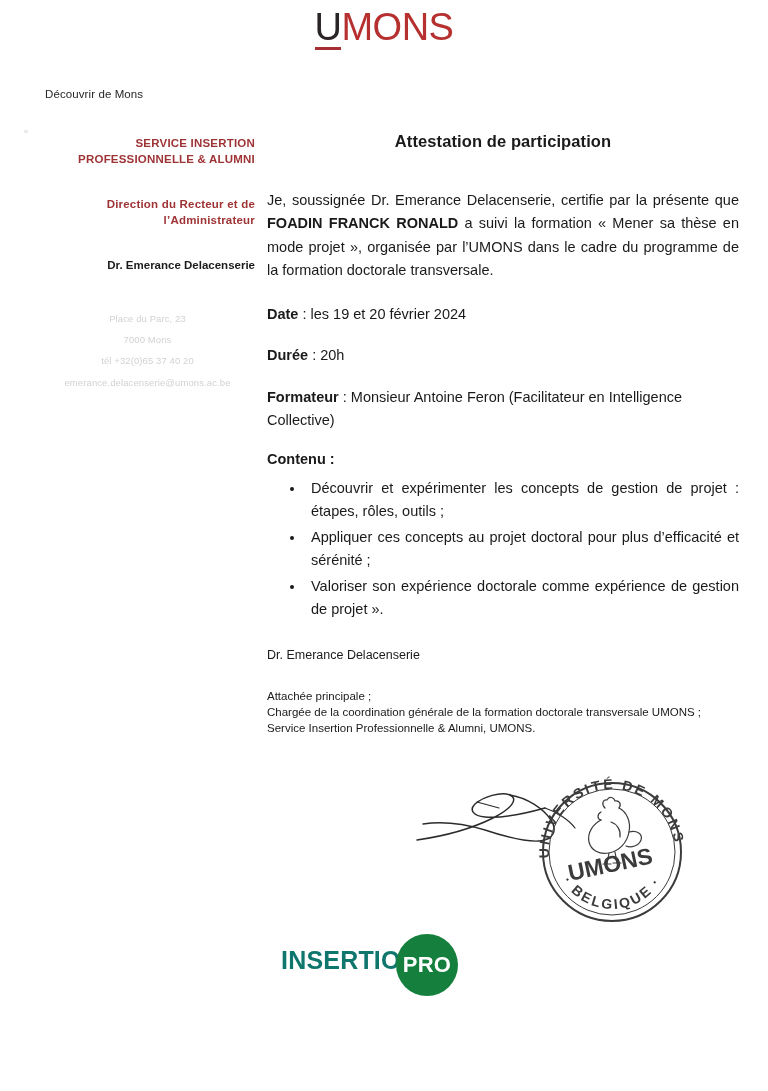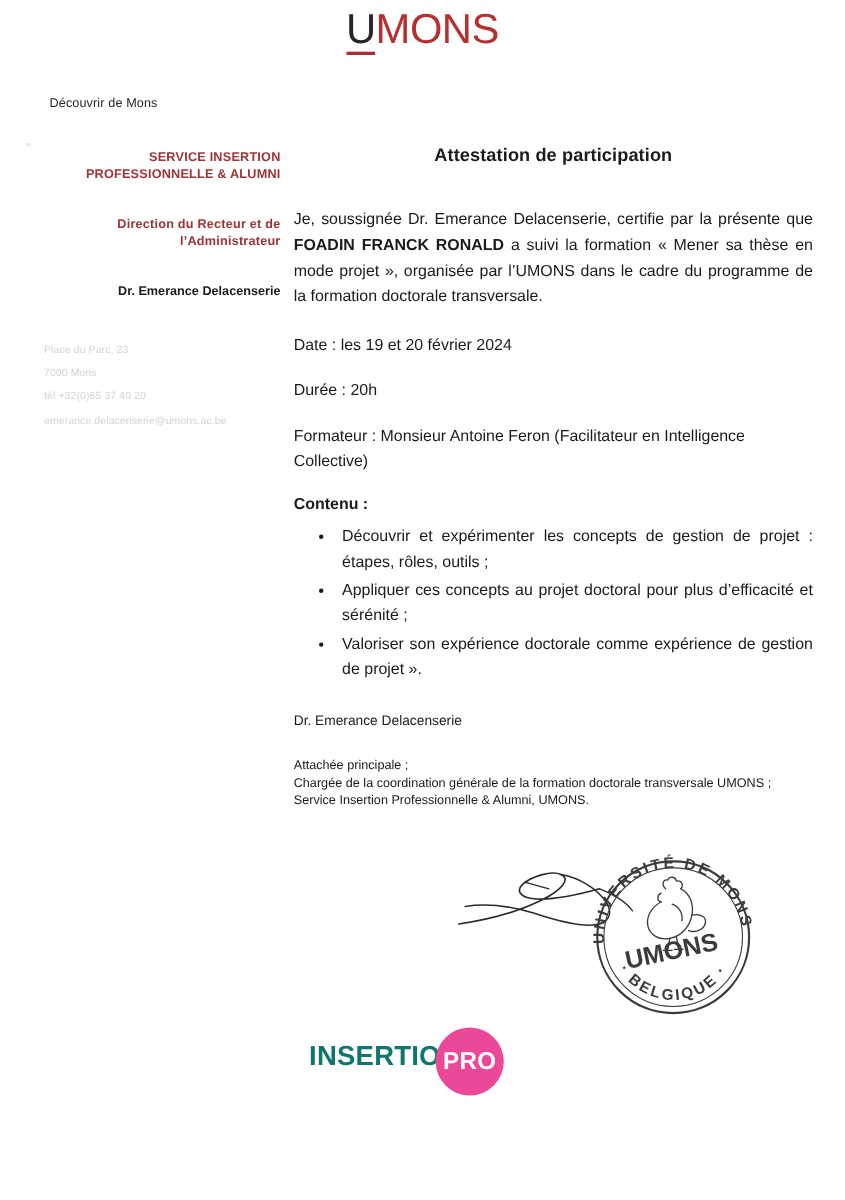--- a/index.html
+++ b/index.html
@@ -65,21 +65,21 @@
   }
   .side-dark {
     color: #1b1b1b;
     font-size: 11.5px;
   }
   #side-service { margin-bottom: 30px; }
   #side-direction { margin-bottom: 30px; }
   #side-person { margin-bottom: 34px; }
 
   .side-contact {
-    text-align: left;
+    text-align: center;
     color: #d2d2d2;
     font-size: 9.5px;
     line-height: 2.25;
     letter-spacing: 0.1px;
   }
 
   
   #scan-speck {
     position: absolute;
     left: 24px;
@@ -111,21 +111,21 @@
     margin: 0 0 20px 0;
   }
   .body-par b { font-weight: bold; }
 
   .field-line {
     font-size: 14.5px;
     line-height: 1.62;
     margin: 0 0 18px 0;
     text-align: left;
   }
-  .field-line .lab { font-weight: normal; text-align: right; }
+  .field-line .lab { font-weight: bold; text-align: right; }
 
   #contenu-label {
     font-size: 14.5px;
     font-weight: bold;
     margin: 0 0 10px 0;
   }
   #bullets {
     margin: 0 0 26px 0;
     padding-left: 38px;
     list-style: disc;
@@ -197,21 +197,21 @@
     height: 3.5px;
     background: #cc2229;
   }
   #pro-circle {
     position: absolute;
     left: 131px;
     top: 4px;
     width: 62px;
     height: 62px;
     border-radius: 50%;
-    background: #ec4899;
+    background: #15803d;
     color: #ffffff;
     font-weight: bold;
     font-size: 22px;
     display: flex;
     align-items: center;
     justify-content: center;
     letter-spacing: 0.3px;
   }
 </style>
 </head>

